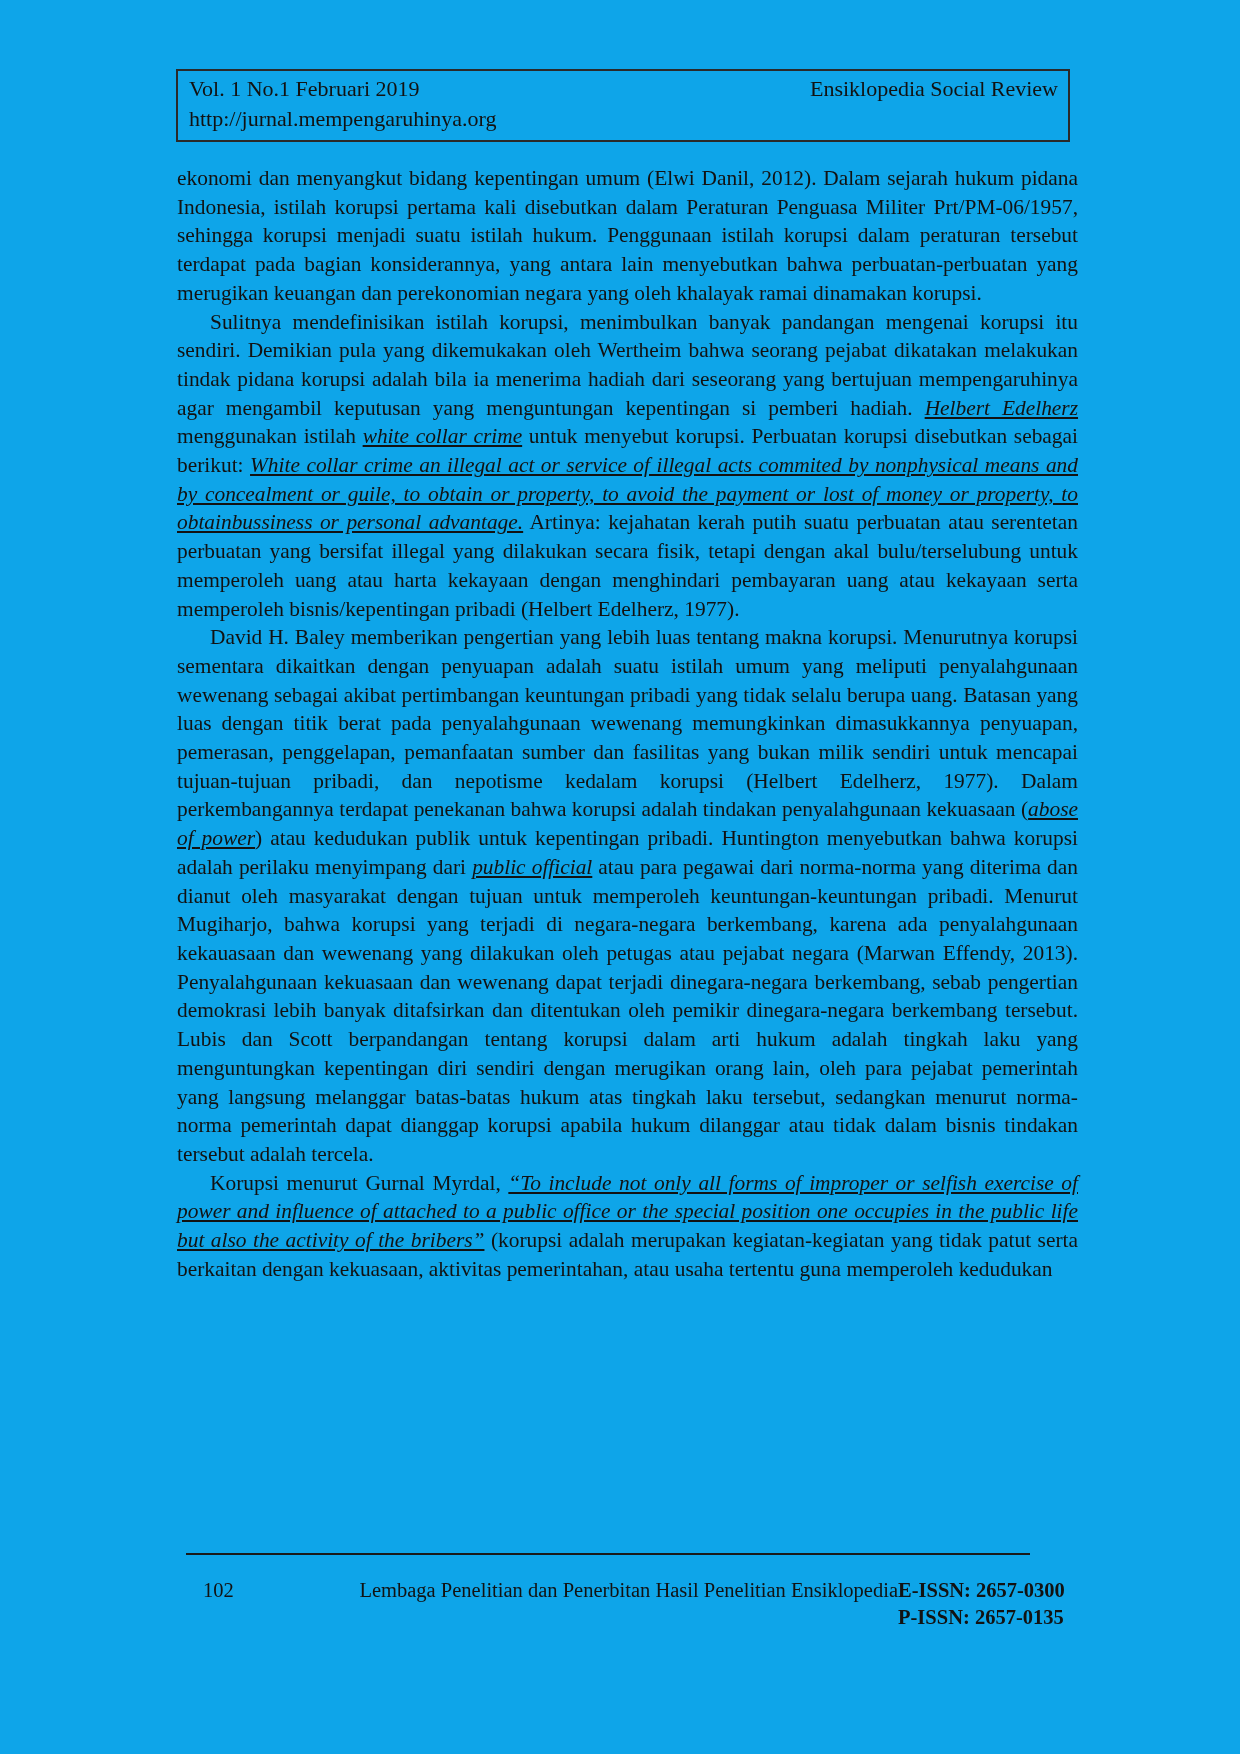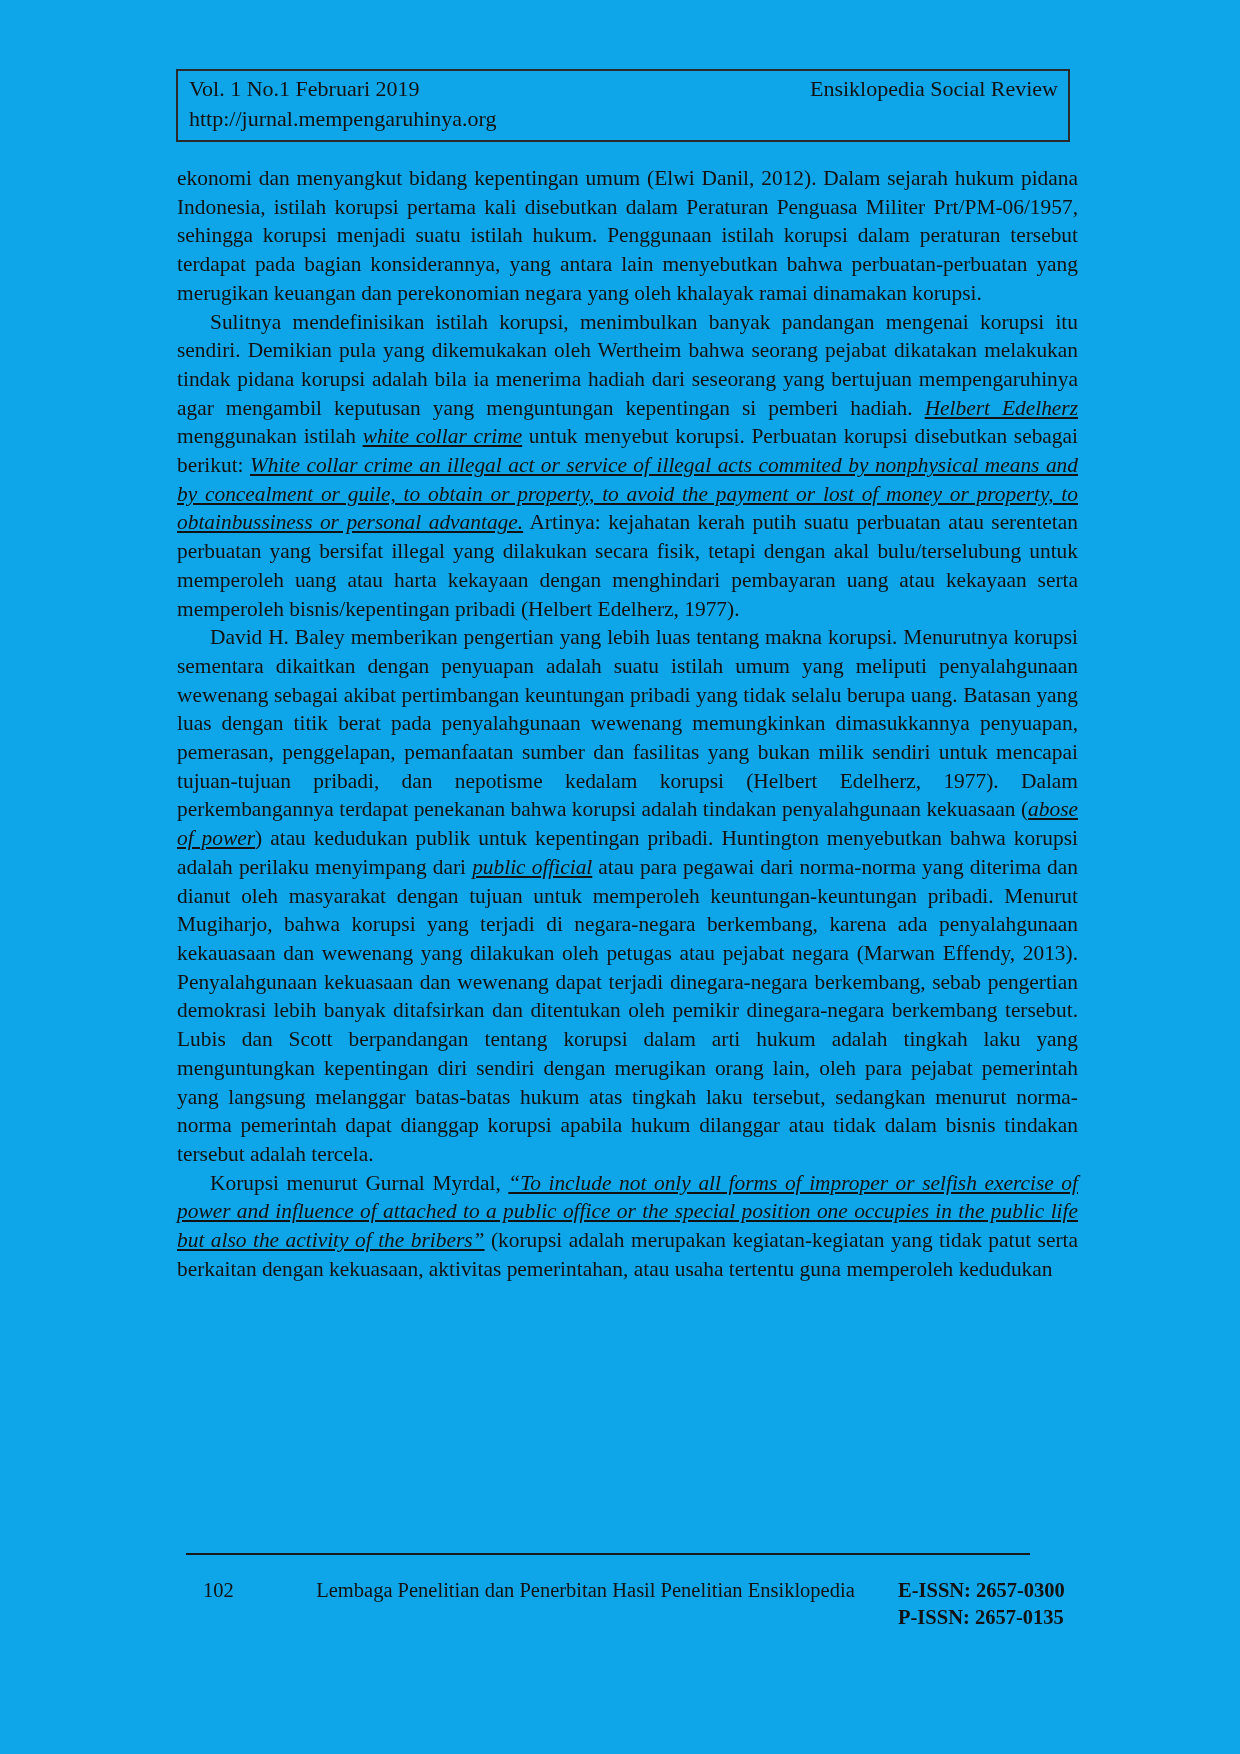--- a/index.html
+++ b/index.html
@@ -74,21 +74,21 @@
     line-height: 27px;
     margin-top: 17px;
   }
   .page-number {
     width: 96px;
     box-sizing: border-box;
     padding-left: 26px;
   }
   .footer-center {
     flex: 1;
-    text-align: center;
+    text-align: right;
   }
   .footer-issn {
     width: 180px;
     text-align: left;
     white-space: nowrap;
     font-weight: bold;
   }
 </style>
 </head>
 <body>

